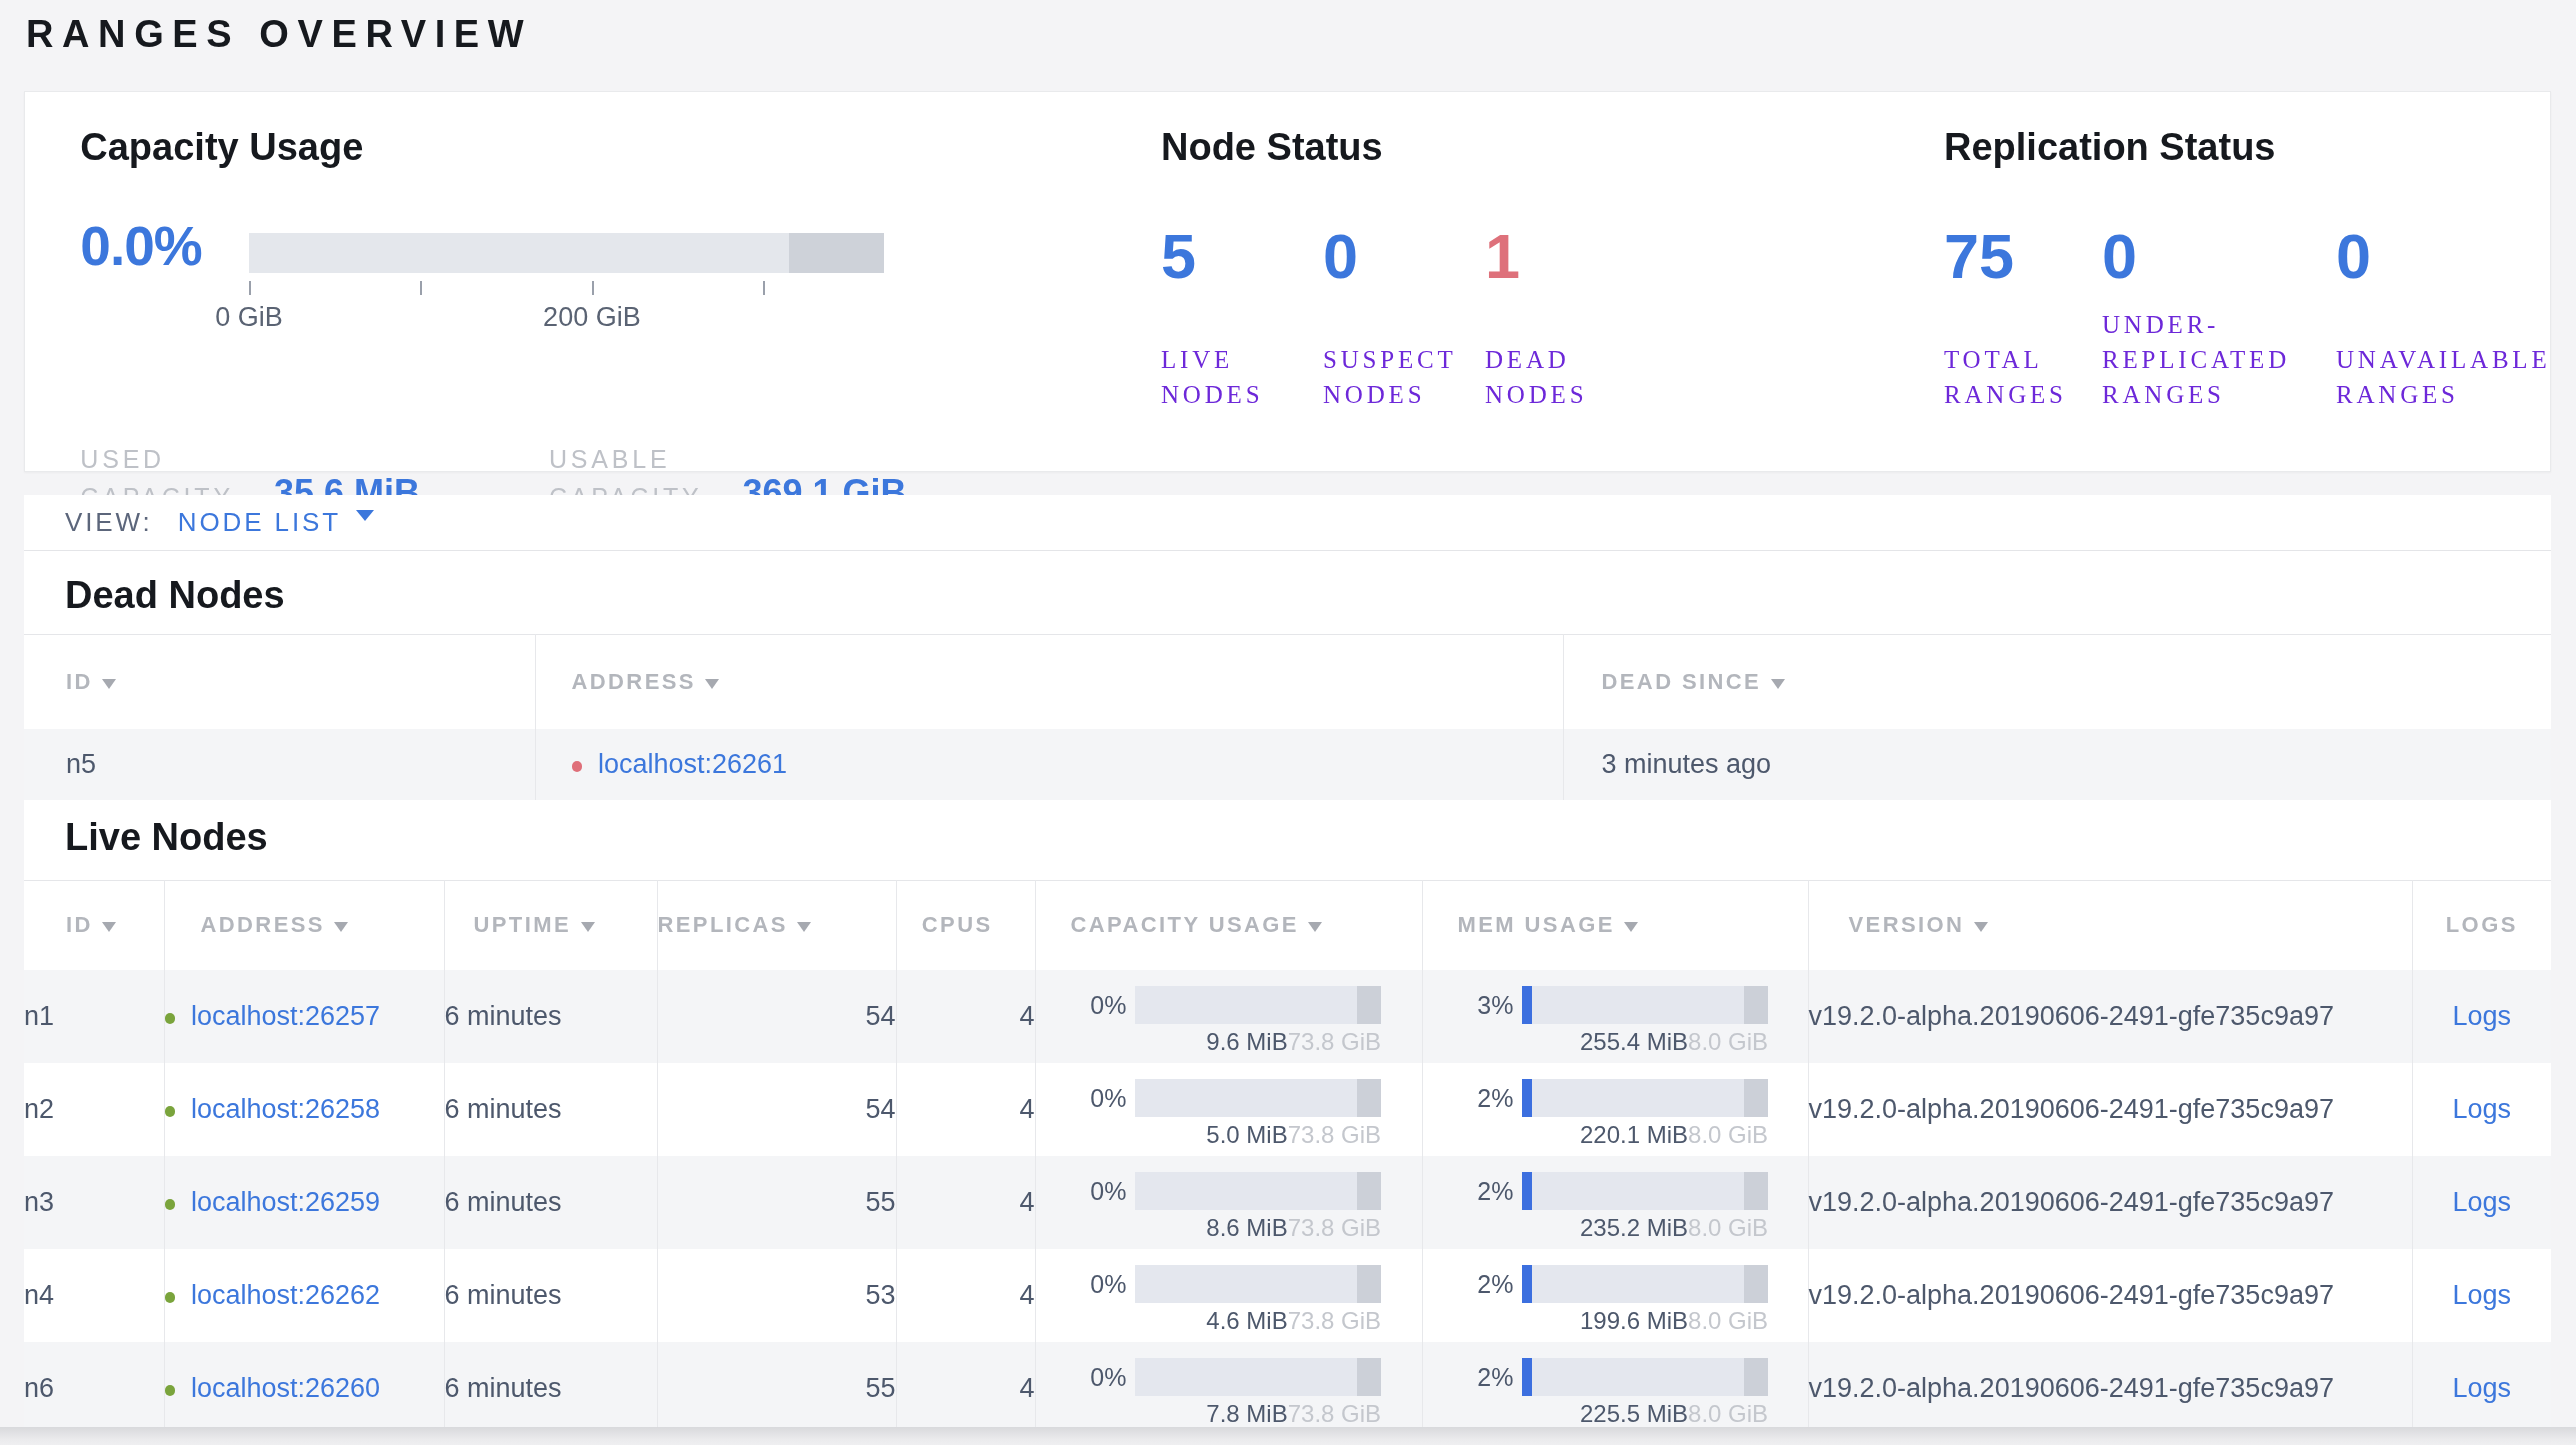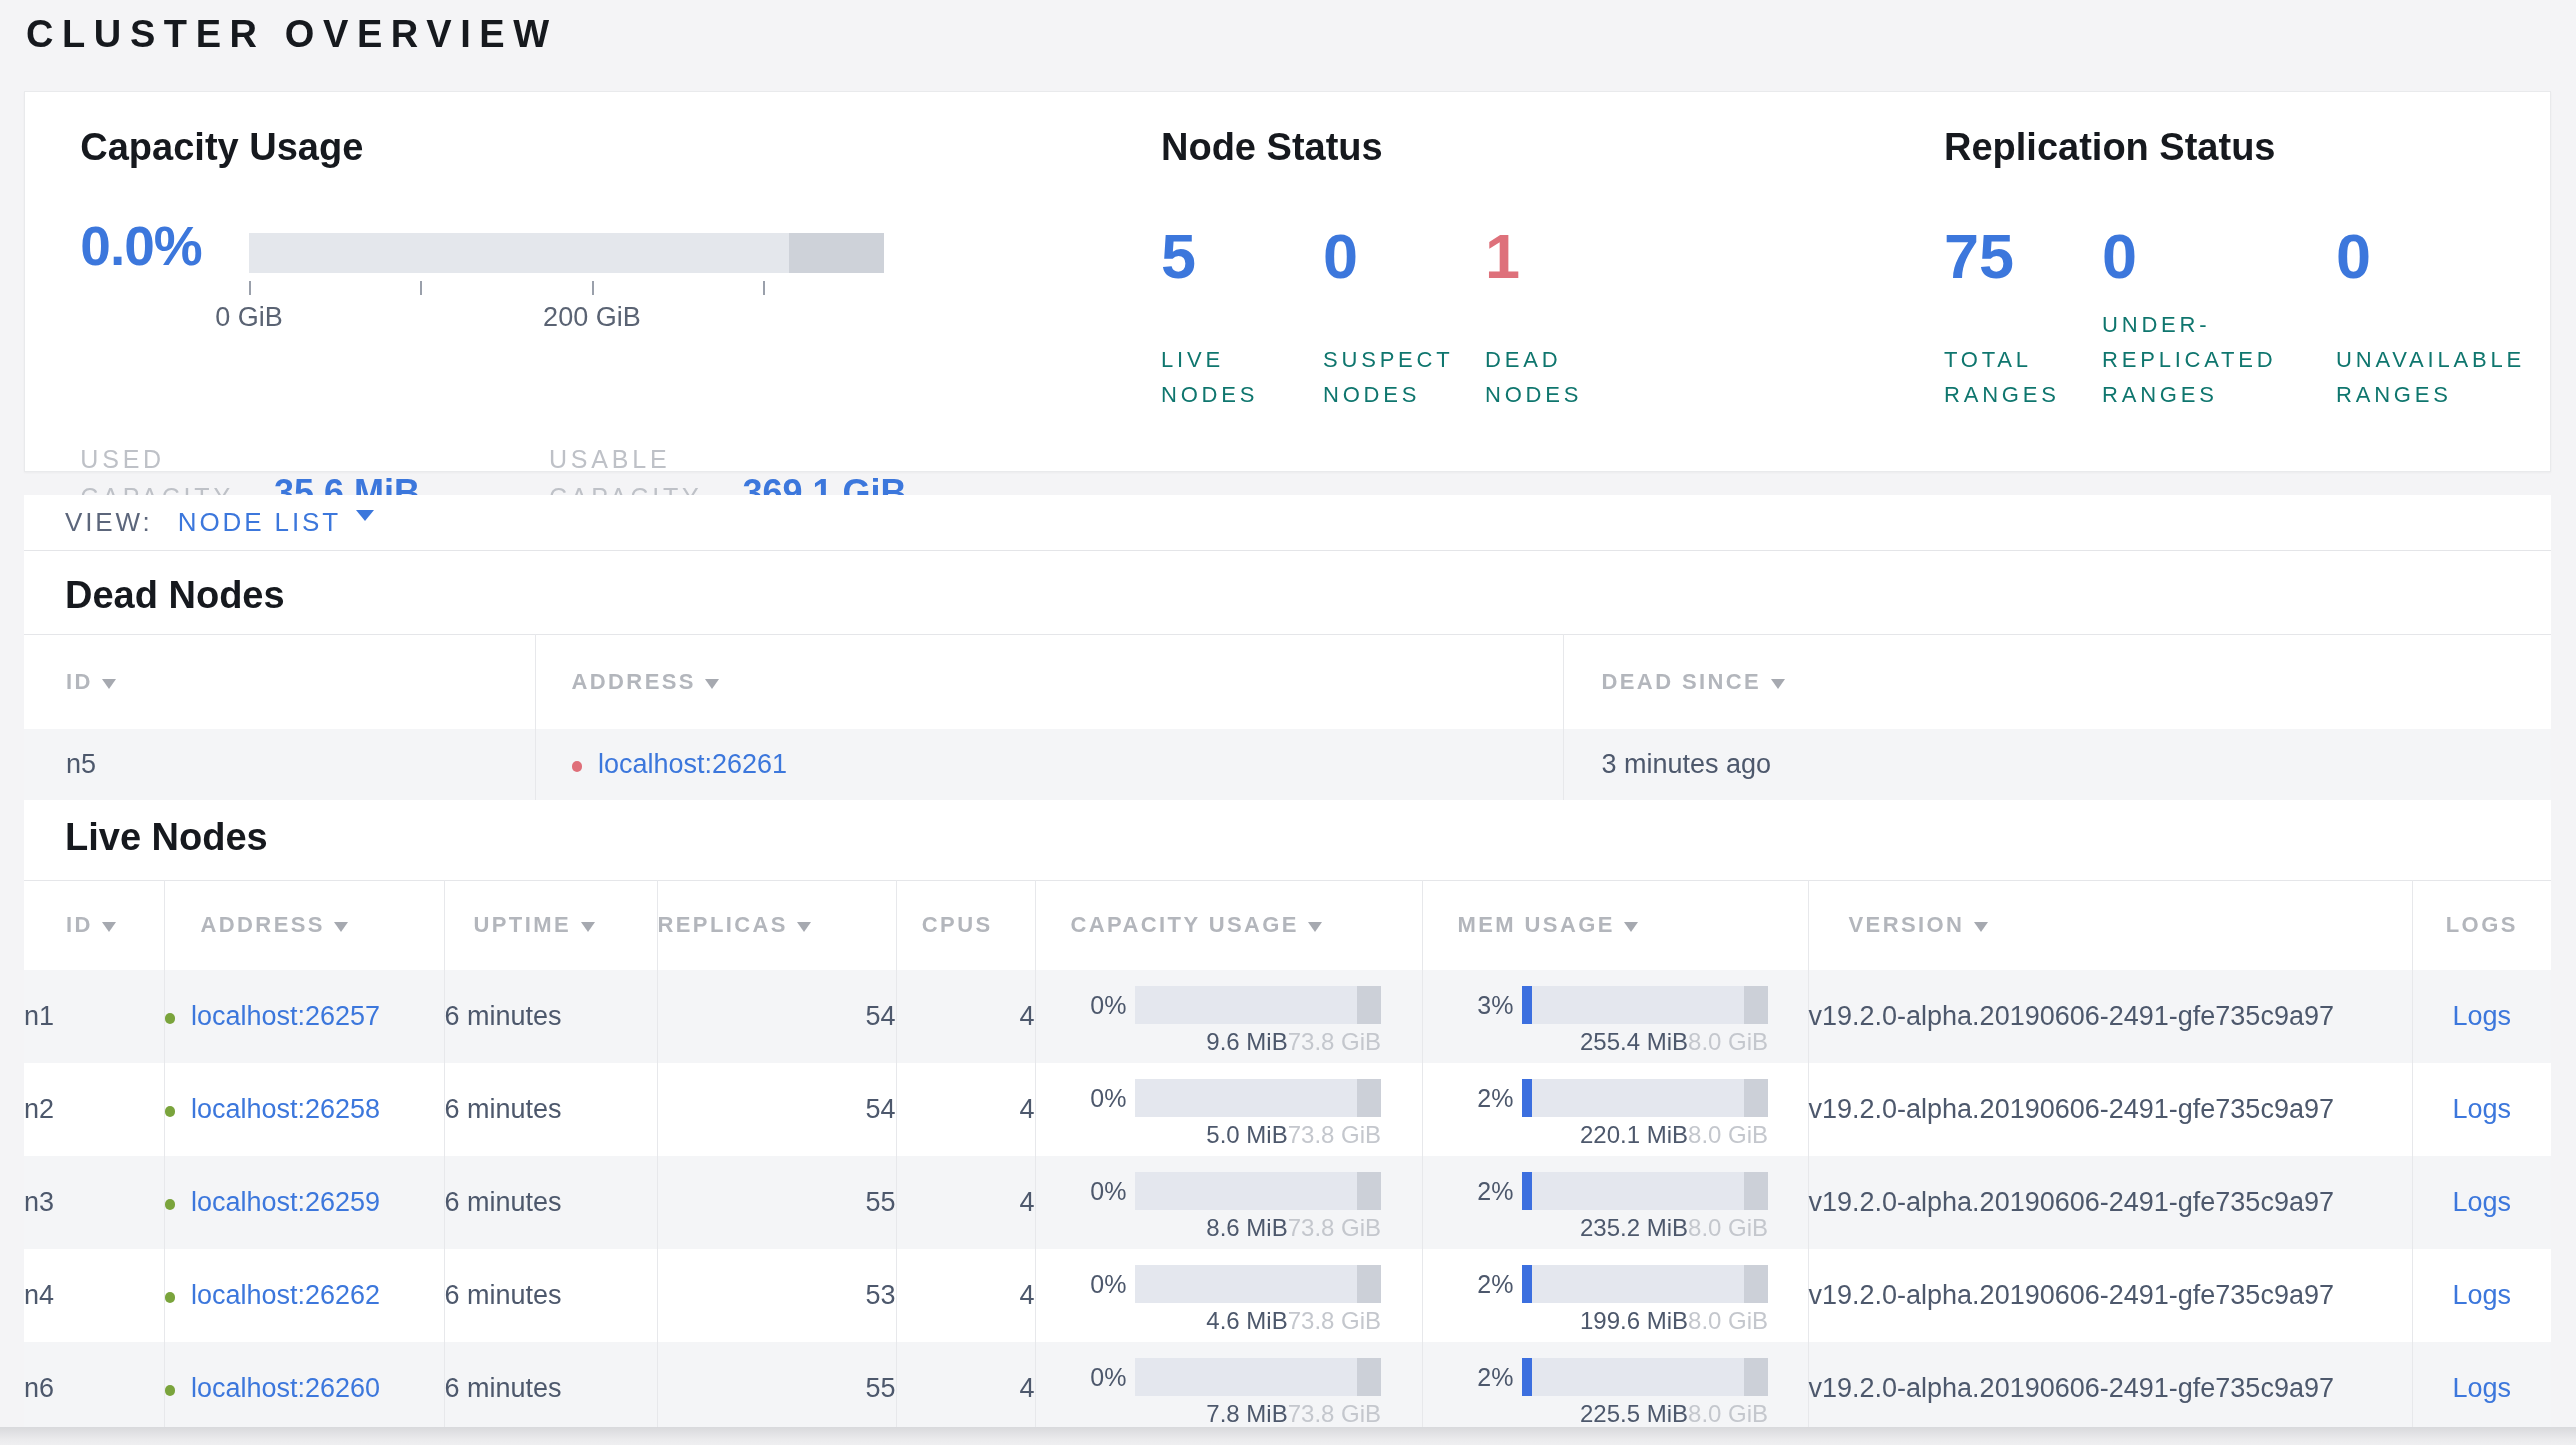--- a/index.html
+++ b/index.html
@@ -57,22 +57,22 @@
   
   .node-panel { left:1112px; width:573px; }
   .repl-panel { left:1895px; width:649px; }
   .node-panel h2, .repl-panel h2 { left:24px; }
   .stats { position:absolute; left:24px; top:131px; display:flex; height:189px; }
   .stat { position:relative; }
   .stat .big { font-size:63px; font-weight:700; color:#3c77dc; line-height:67px; }
   .stat .big.red { color:#de717b; }
   .stat .slabel {
     position:absolute; left:0; bottom:0;
-    font-size:22px; letter-spacing:3.8px; color:#0f766e; line-height:35px;
-    white-space:pre-line; font-weight:500;
+    font-size:25px; letter-spacing:3.8px; color:#6d28d9; line-height:35px;
+    white-space:pre-line; font-weight:500;font-family:Liberation Serif, serif;
   }
   .node-panel .stat { width:162px; }
   .repl-panel .stat1 { width:158px; }
   .repl-panel .stat2 { width:234px; }
   .repl-panel .stat3 { width:210px; }
 
   
   .view-bar {
     position:absolute; left:24px; top:495px; width:2527px; height:56px;
     background:#fff; border-bottom:1px solid #e4e5e8;
@@ -160,21 +160,21 @@
   .bottom-band {
     position:absolute; left:0; top:1427px; width:2576px; height:18px;
     background:linear-gradient(180deg,#d8d9dc 0%,#ebebed 70%,#efeff1 100%);
   }
 </style>
 </head>
 <body>
 
 <div class="page">
 
-  <div class="page-title">CLUSTER OVERVIEW</div>
+  <div class="page-title">RANGES OVERVIEW</div>
 
   <div class="card">
 
     <div class="panel cap-panel">
       <h2>Capacity Usage</h2>
       <div class="pct-big">0.0%</div>
       <div class="cap-bar-area">
         <div class="cap-bar">
           <div class="cap-seg"></div>
         </div>

